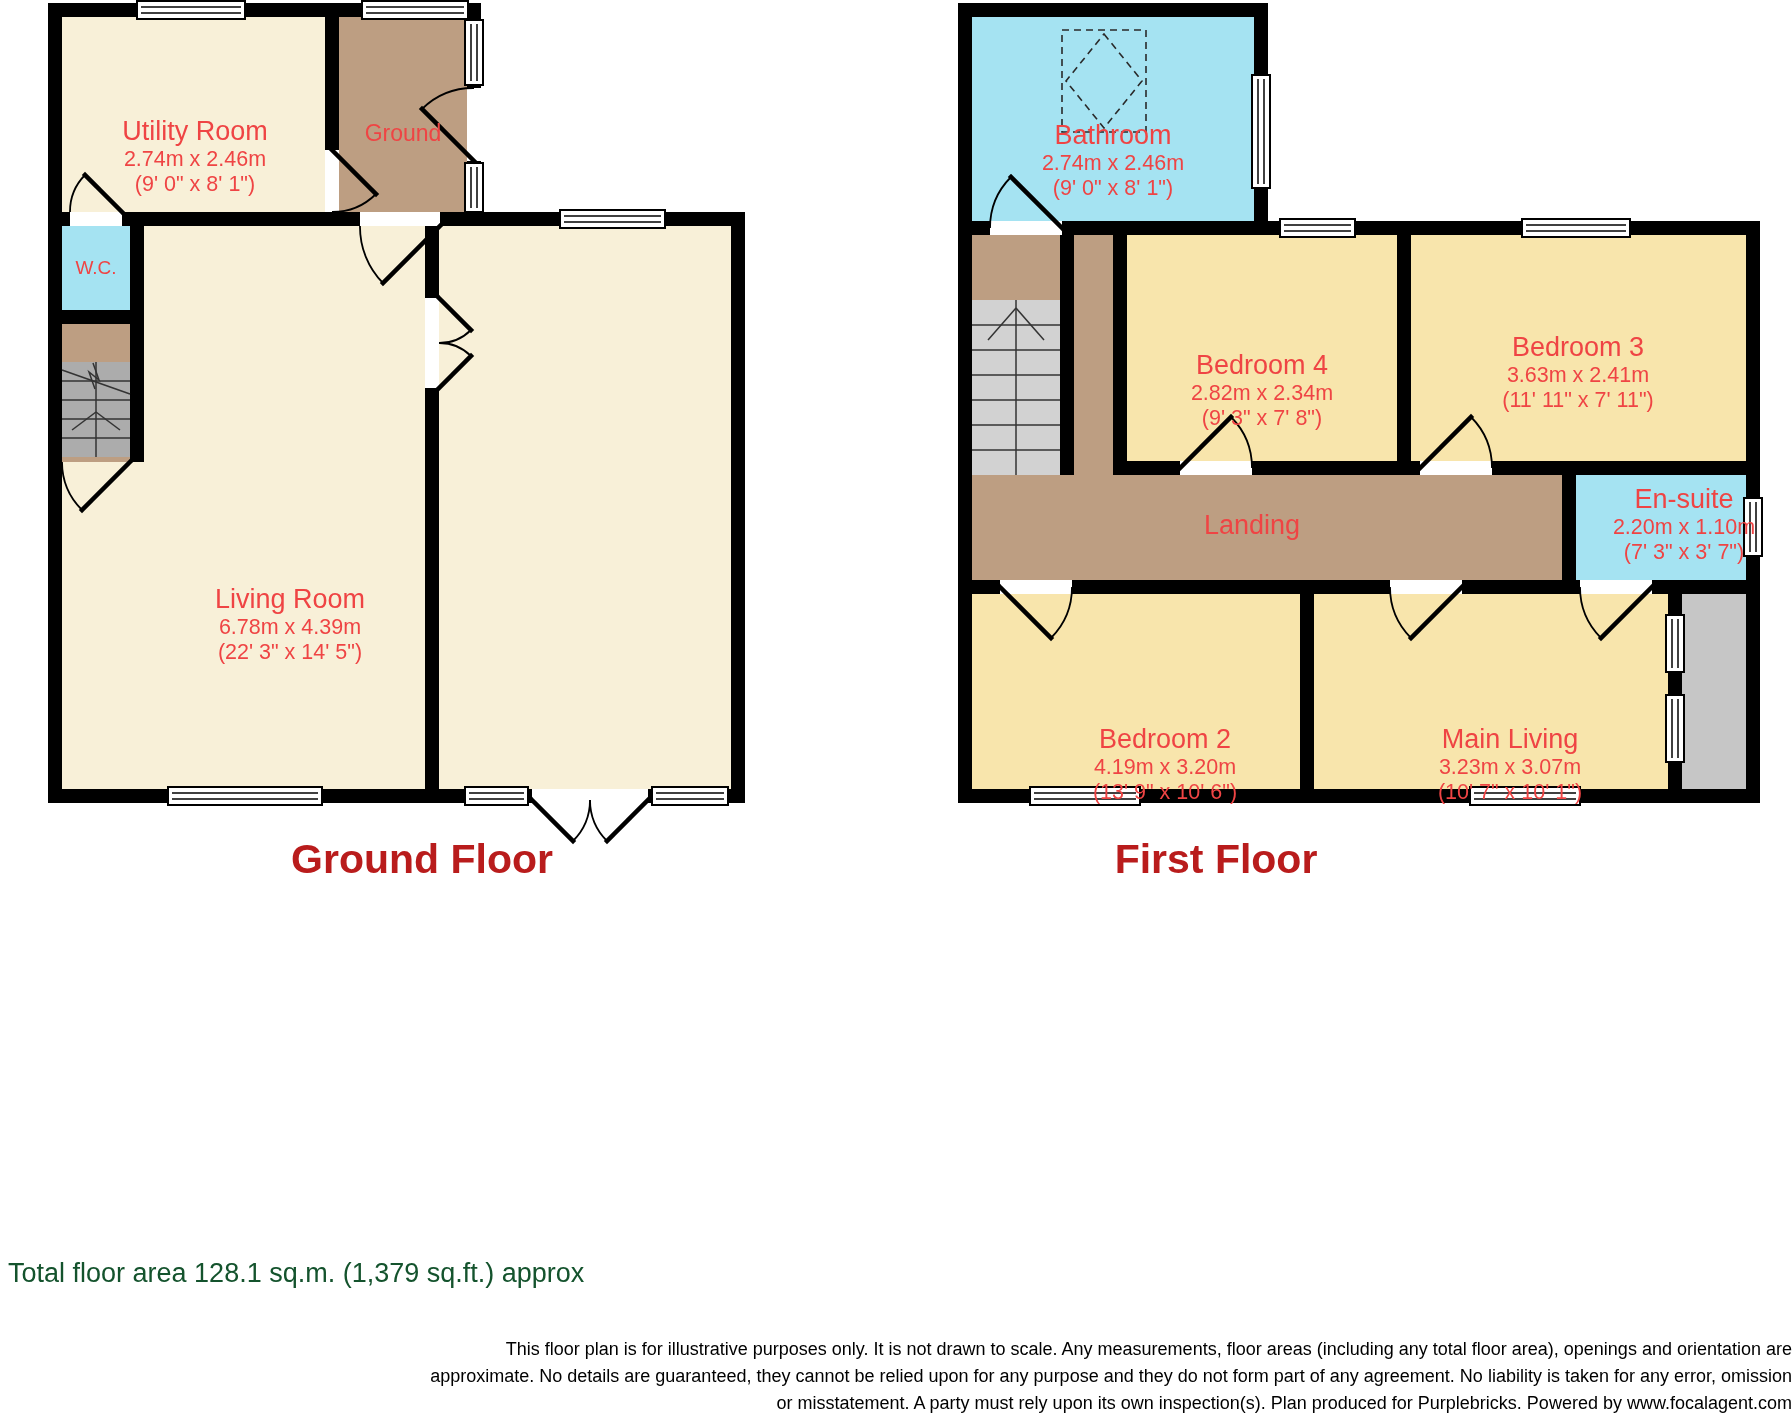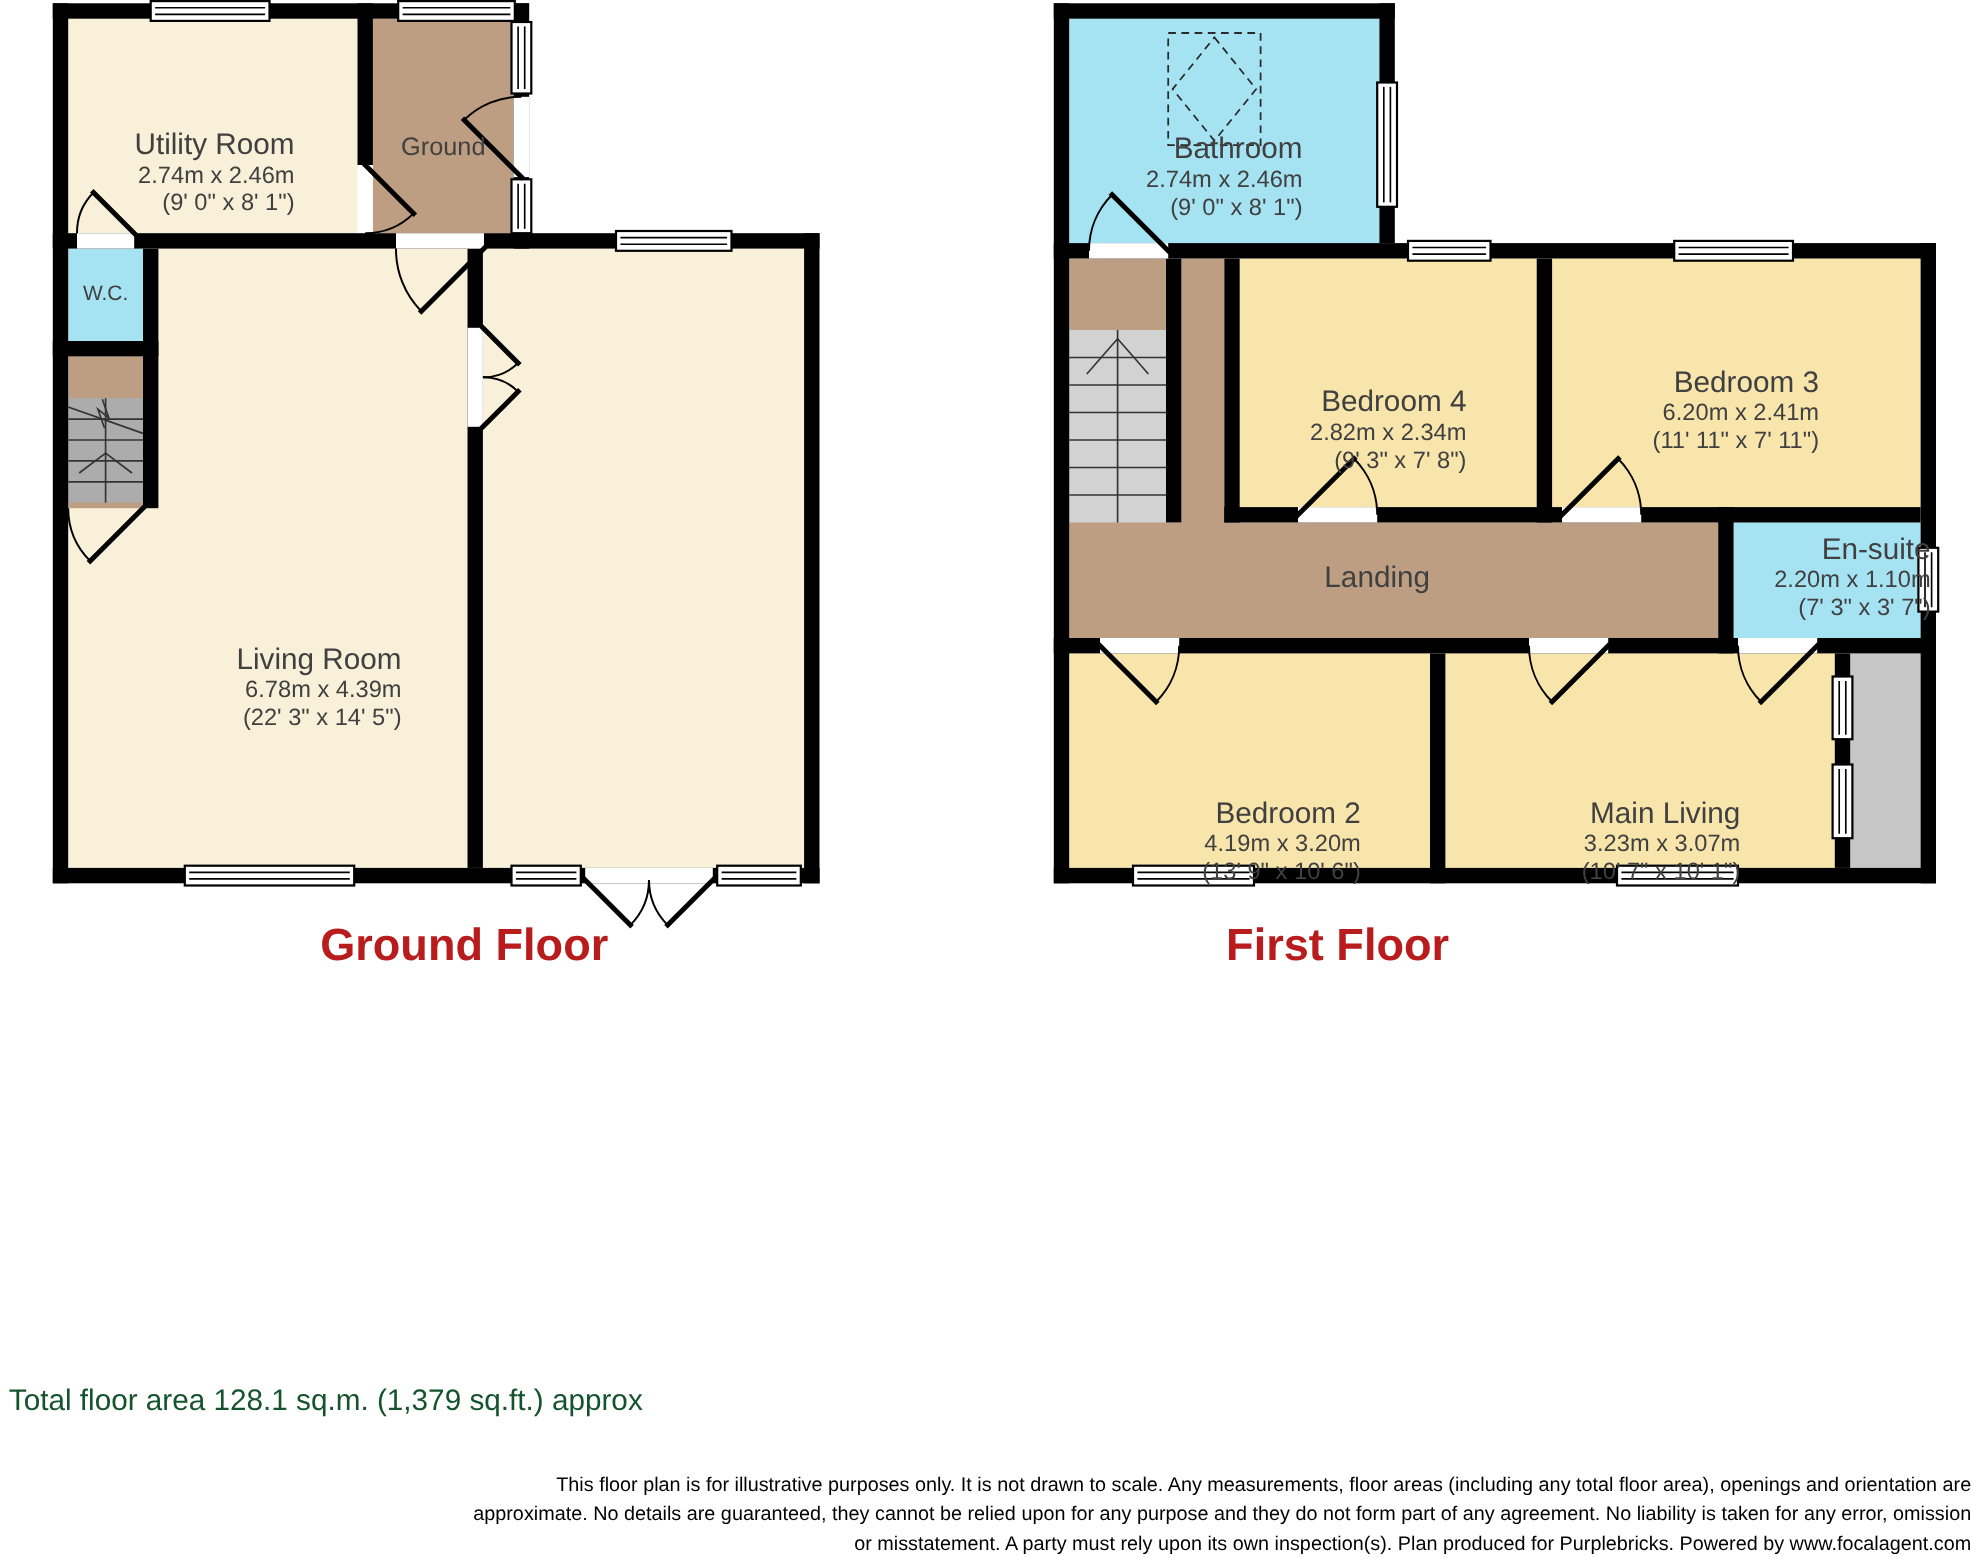--- a/index.html
+++ b/index.html
@@ -14,22 +14,22 @@
   .fill-stairlg{fill:#D2D2D2}
   .fill-ext{fill:#C6C6C6}
   .wall{fill:#000000}
   .gap{fill:#ffffff}
   .win{fill:#ffffff;stroke:#000;stroke-width:2}
   .winline{stroke:#000;stroke-width:1.5}
   .leaf{stroke:#000;stroke-width:4.5;stroke-linecap:square}
   .arc{fill:none;stroke:#000;stroke-width:1.8}
   .tread{stroke:#333;stroke-width:1.5;fill:none}
   .dash{fill:none;stroke:#2a2a2a;stroke-width:1.6;stroke-dasharray:7,5}
-  .room-label{position:absolute;transform:translateX(-50%);text-align:right;
-              color:#404040;line-height:1.16;white-space:nowrap;}
+  .room-label{position:absolute;transform:translateX(-50%);text-align:center;
+              color:#ef4444;line-height:1.16;white-space:nowrap;}
   .room-name{font-size:27px}
   .room-name-small{font-size:23px}
   .room-name-tiny{font-size:19px}
   .room-dims{font-size:21.5px}
   .floor-title{position:absolute;transform:translateX(-50%);font-size:41px;
                font-weight:bold;color:#b91c1c;white-space:nowrap;margin-left:26px;}
   .total-area{position:absolute;left:8px;top:1258px;font-size:27px;color:#14532d;}
   .disclaimer{position:absolute;left:0;right:0;top:1336px;text-align:right;
               font-size:18px;line-height:27px;color:#000;padding-left:36px;}
 </style>
@@ -311,21 +311,21 @@
     <div class="room-dims">2.74m x 2.46m</div>
     <div class="room-dims">(9' 0" x 8' 1")</div>
   </div>
   <div class="room-label" style="left:1262px;top:350px">
     <div class="room-name">Bedroom 4</div>
     <div class="room-dims">2.82m x 2.34m</div>
     <div class="room-dims">(9' 3" x 7' 8")</div>
   </div>
   <div class="room-label" style="left:1578px;top:332px">
     <div class="room-name">Bedroom 3</div>
-    <div class="room-dims">6.20m x 2.41m</div>
+    <div class="room-dims">3.63m x 2.41m</div>
     <div class="room-dims">(11' 11" x 7' 11")</div>
   </div>
   <div class="room-label" style="left:1684px;top:484px">
     <div class="room-name">En-suite</div>
     <div class="room-dims">2.20m x 1.10m</div>
     <div class="room-dims">(7' 3" x 3' 7")</div>
   </div>
   <div class="room-label" style="left:1252px;top:510px">
     <div class="room-name">Landing</div>
   </div>

